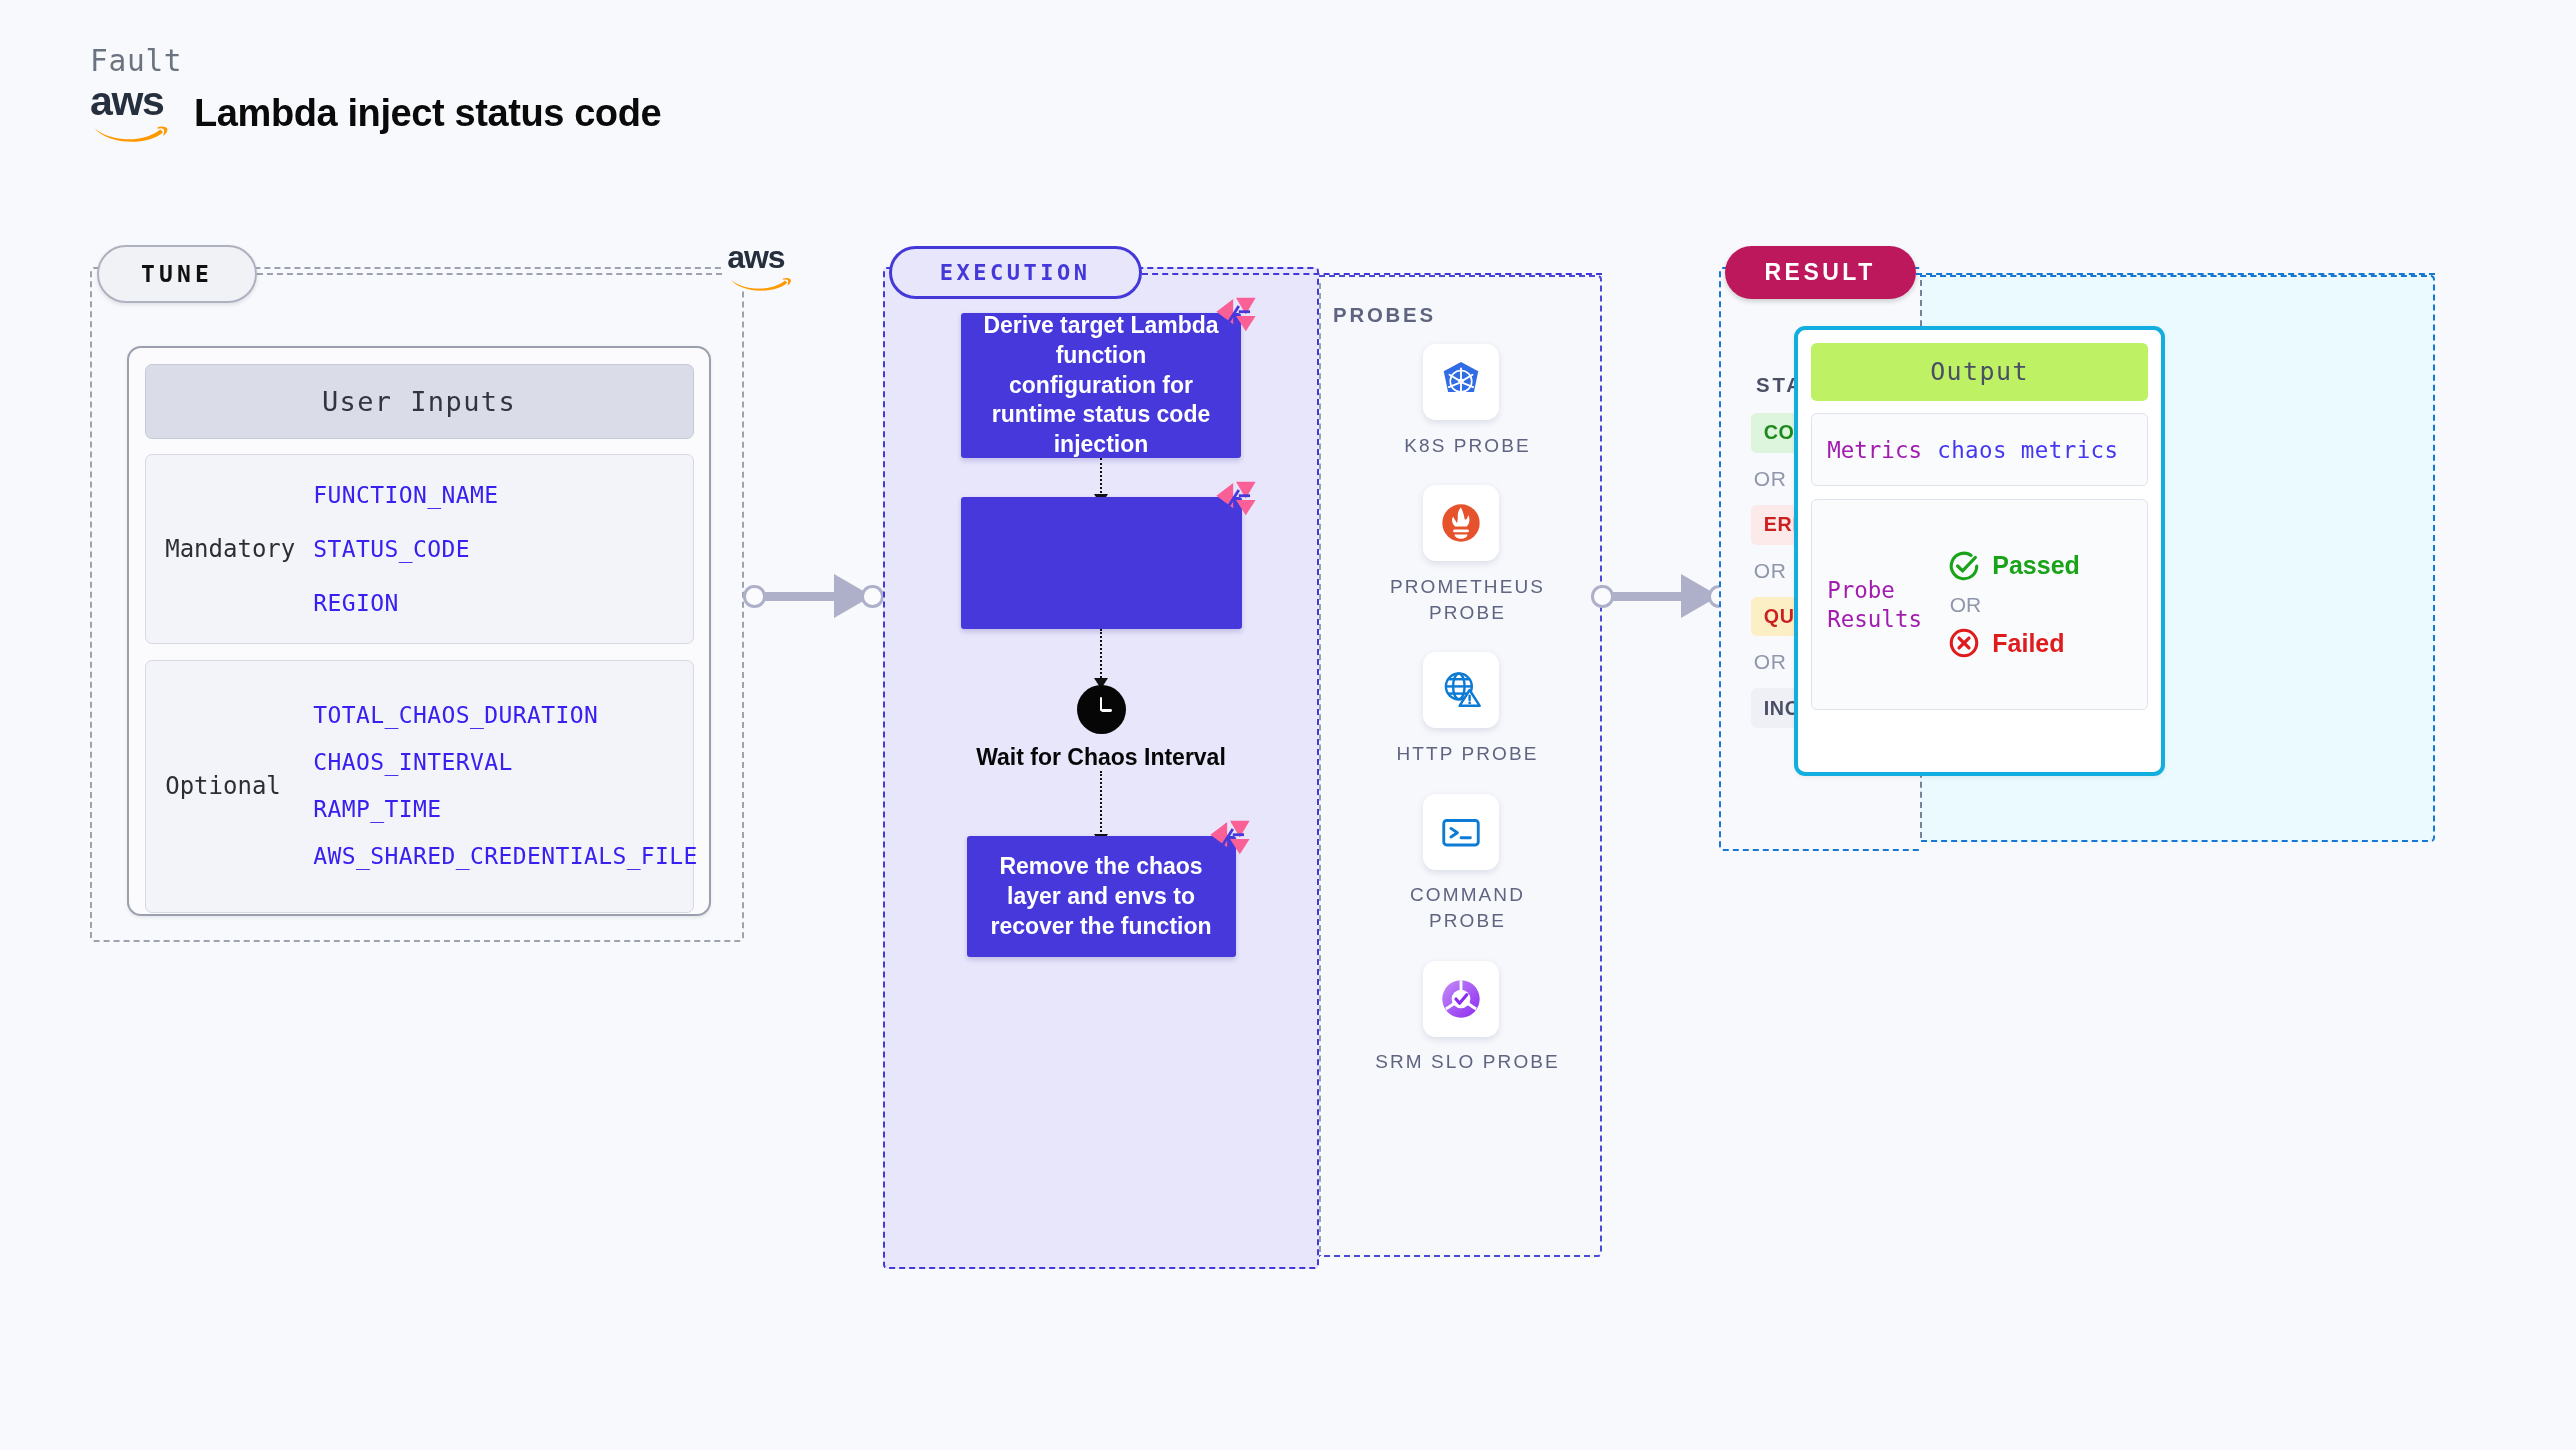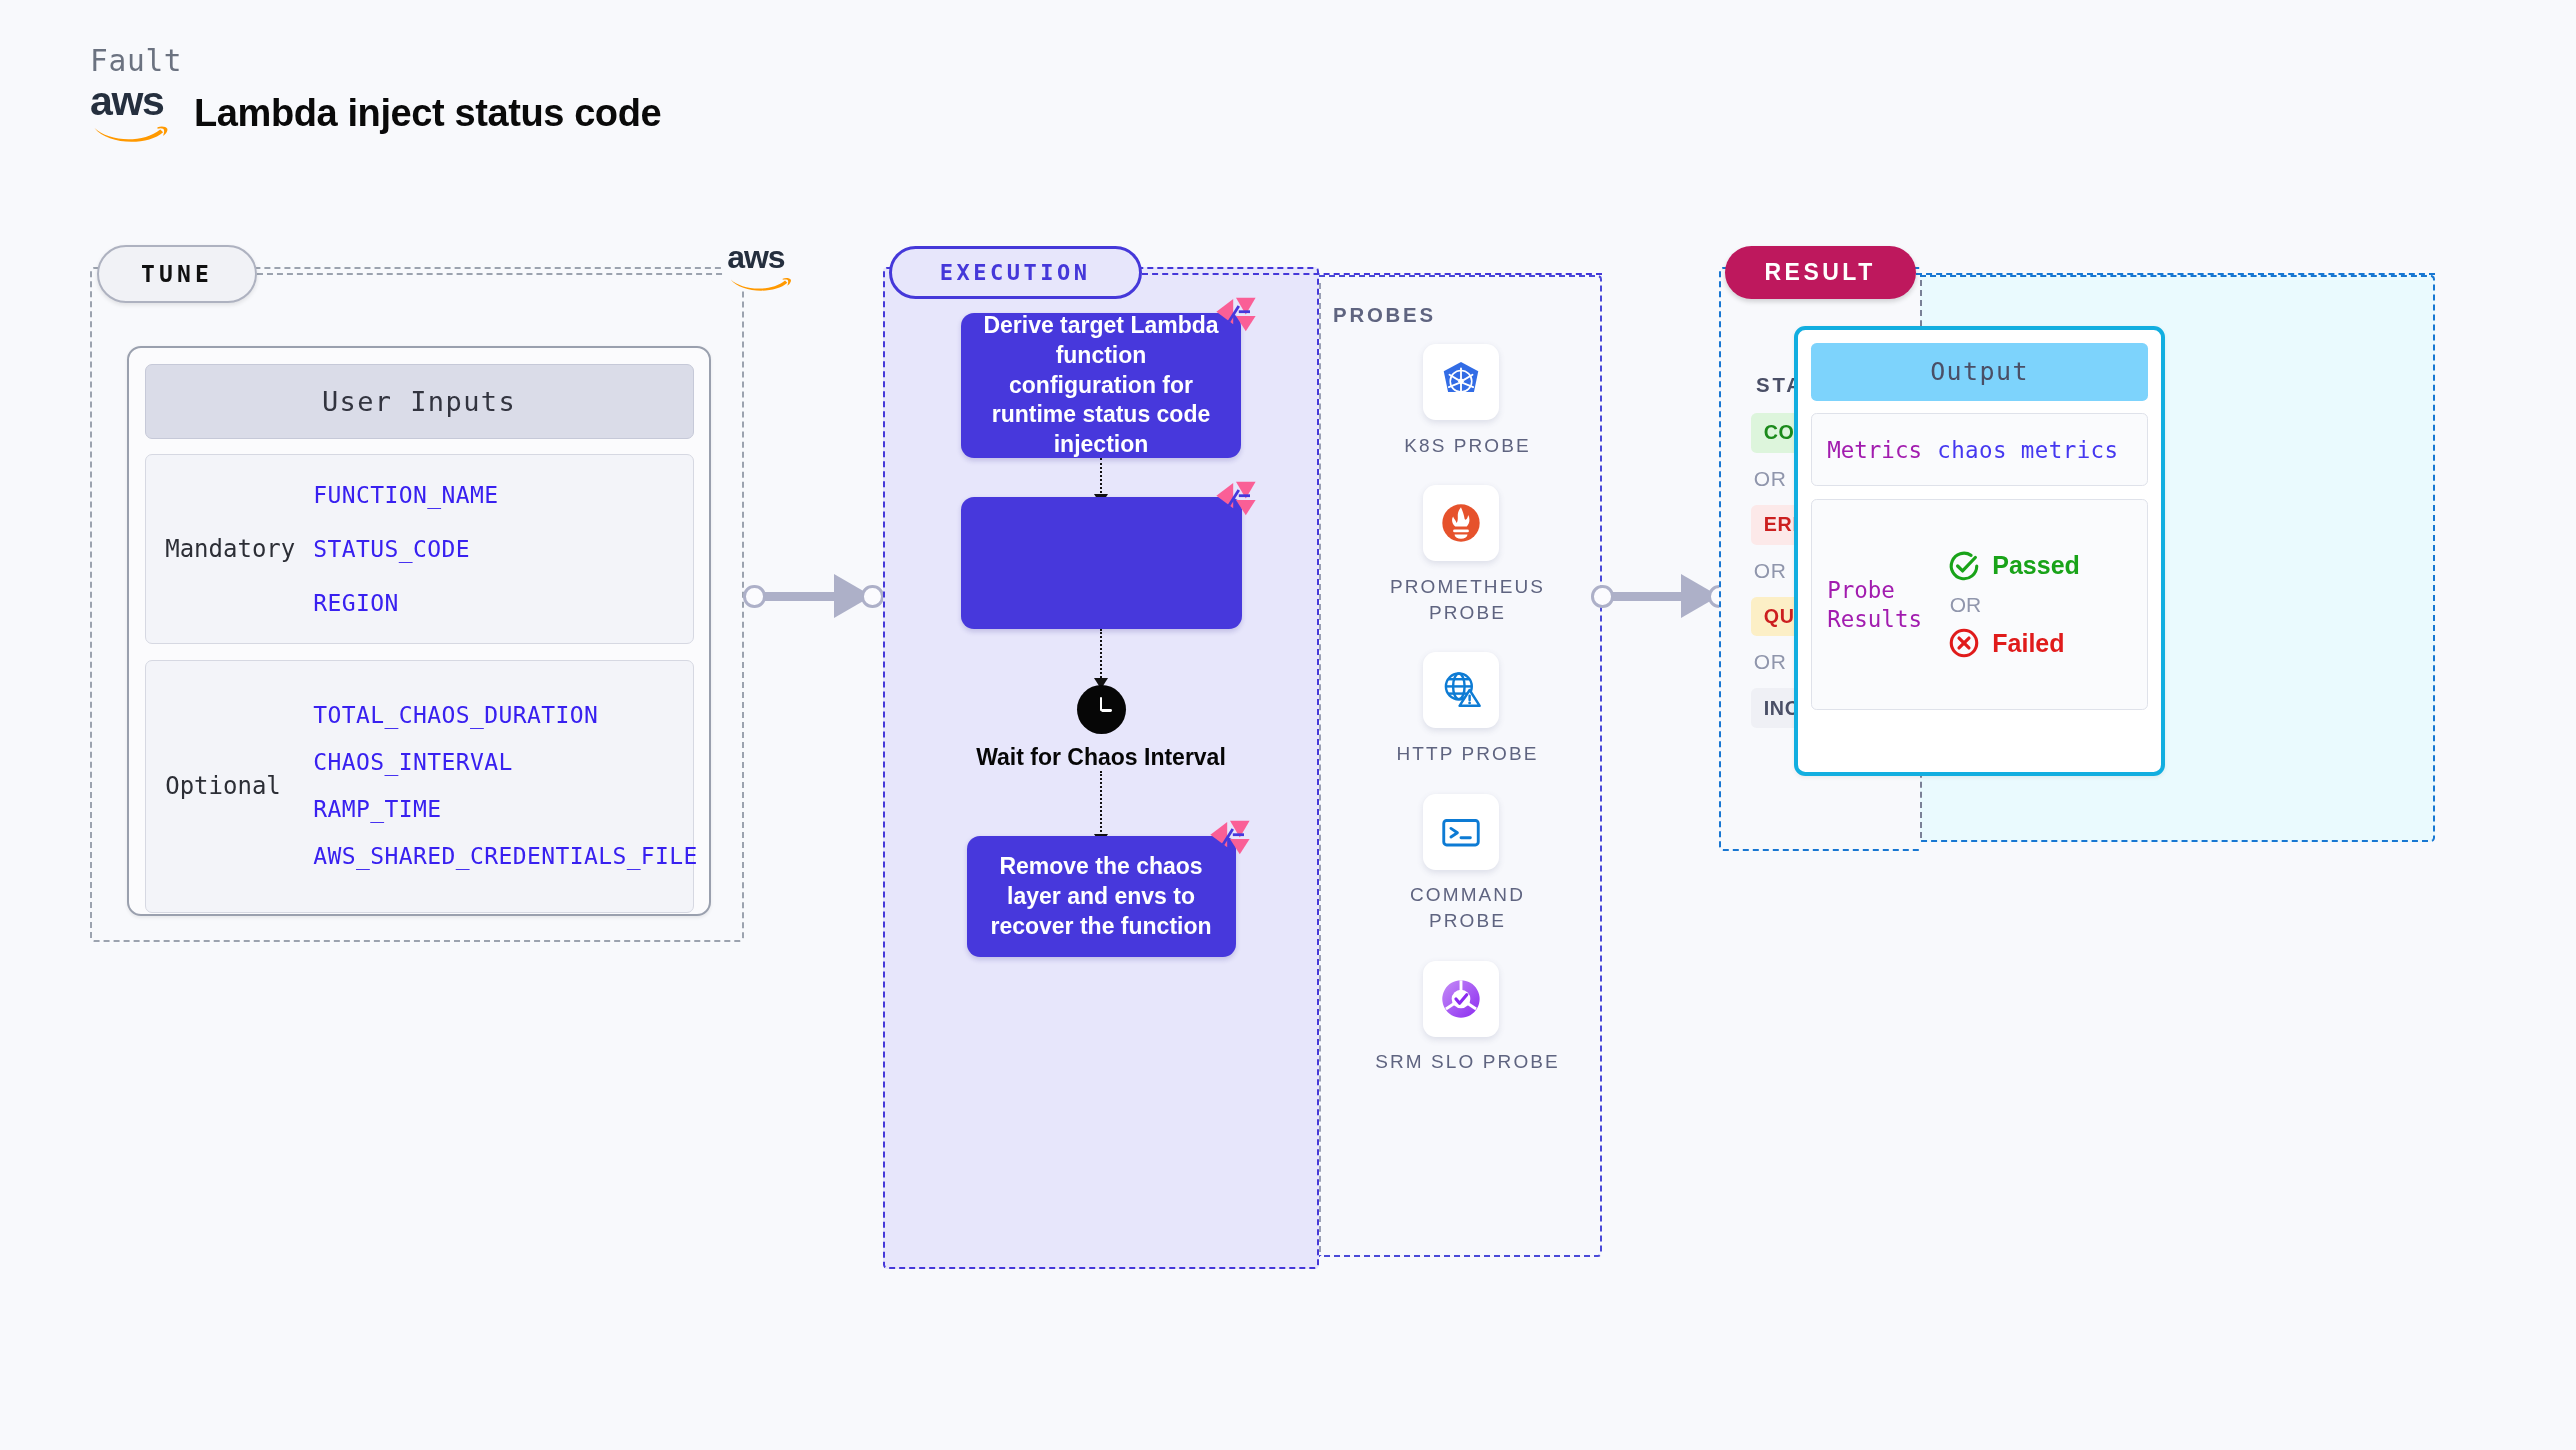--- a/index.html
+++ b/index.html
@@ -170,21 +170,21 @@
     position: absolute; left: 259px; top: 5.6px;
     width: 460px; height: 0;
     border-top: 2.8px dashed #4538D9;
   }
 
   #flow { position: absolute; left: 0; top: 46px; width: 436px; }
   .flow-step {
     position: relative;
     margin: 0 auto;
     background: #4738DC;
-    border-radius: 13px;
+    border-radius: 3px;
     color: #fff;
     font-weight: 700;
     font-size: 23px;
     line-height: 1.3;
     text-align: center;
     display: flex;
     align-items: center;
     justify-content: center;
     padding: 14px 18.3px;
     box-shadow: 0 2.8px 5.6px rgba(40,30,140,0.18);
@@ -338,21 +338,21 @@
     position: absolute; left: 75px; top: 59px;
     width: 371px; height: 450px;
     background: #FFFFFF;
     border: 4.2px solid #12AEE0;
     border-radius: 11.3px;
     padding: 12.7px;
     box-shadow: 0 1.4px 4.2px rgba(0,0,0,0.06);
   }
   #output-title {
     height: 58px;
-    background: #7dd3fc;
+    background: #bef264;
     border-radius: 5.6px;
     display: flex; align-items: center; justify-content: center;
     font-family: "DejaVu Sans Mono", monospace;
     font-size: 25px;
     color: #4A4F66;
     letter-spacing: 1.4px;
   }
   #metrics-row {
     margin-top: 12.7px;
     height: 73px;

